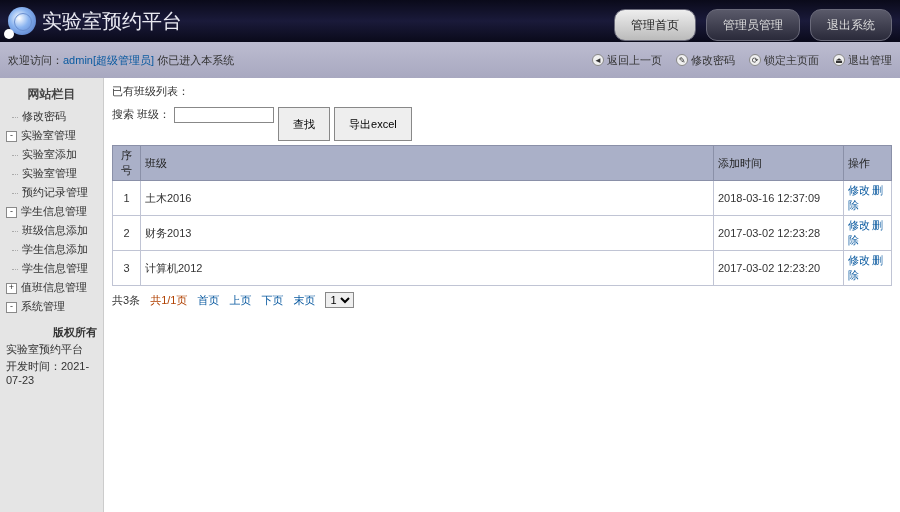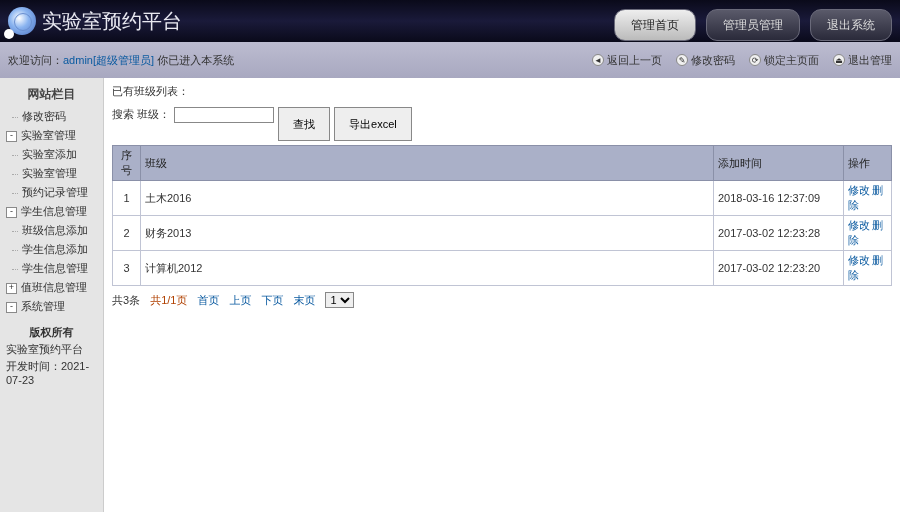--- a/index.html
+++ b/index.html
@@ -104,21 +104,21 @@
     <div class="side-group expanded">学生信息管理</div>
     <div class="side-item">班级信息添加</div>
     <div class="side-item">学生信息添加</div>
     <div class="side-item">学生信息管理</div>
 
     <div class="side-group collapsed">值班信息管理</div>
 
     <div class="side-group expanded">系统管理</div>
 
     <div class="side-info">
-      <div class="side-info-line" style="text-align:center;font-weight:bold;">版权所有</div>
+      <div class="side-info-line" style="text-align:right;font-weight:bold;">版权所有</div>
       <div class="side-info-line">实验室预约平台</div>
       <div class="side-info-line"><span>开发时间：</span><span>2021-07-23</span></div>
     </div>
   </div>
 
   <div class="main">
     <div class="crumb">已有班级列表：</div>
 
     <div class="searchbar">
       <span>搜索  班级：</span>

